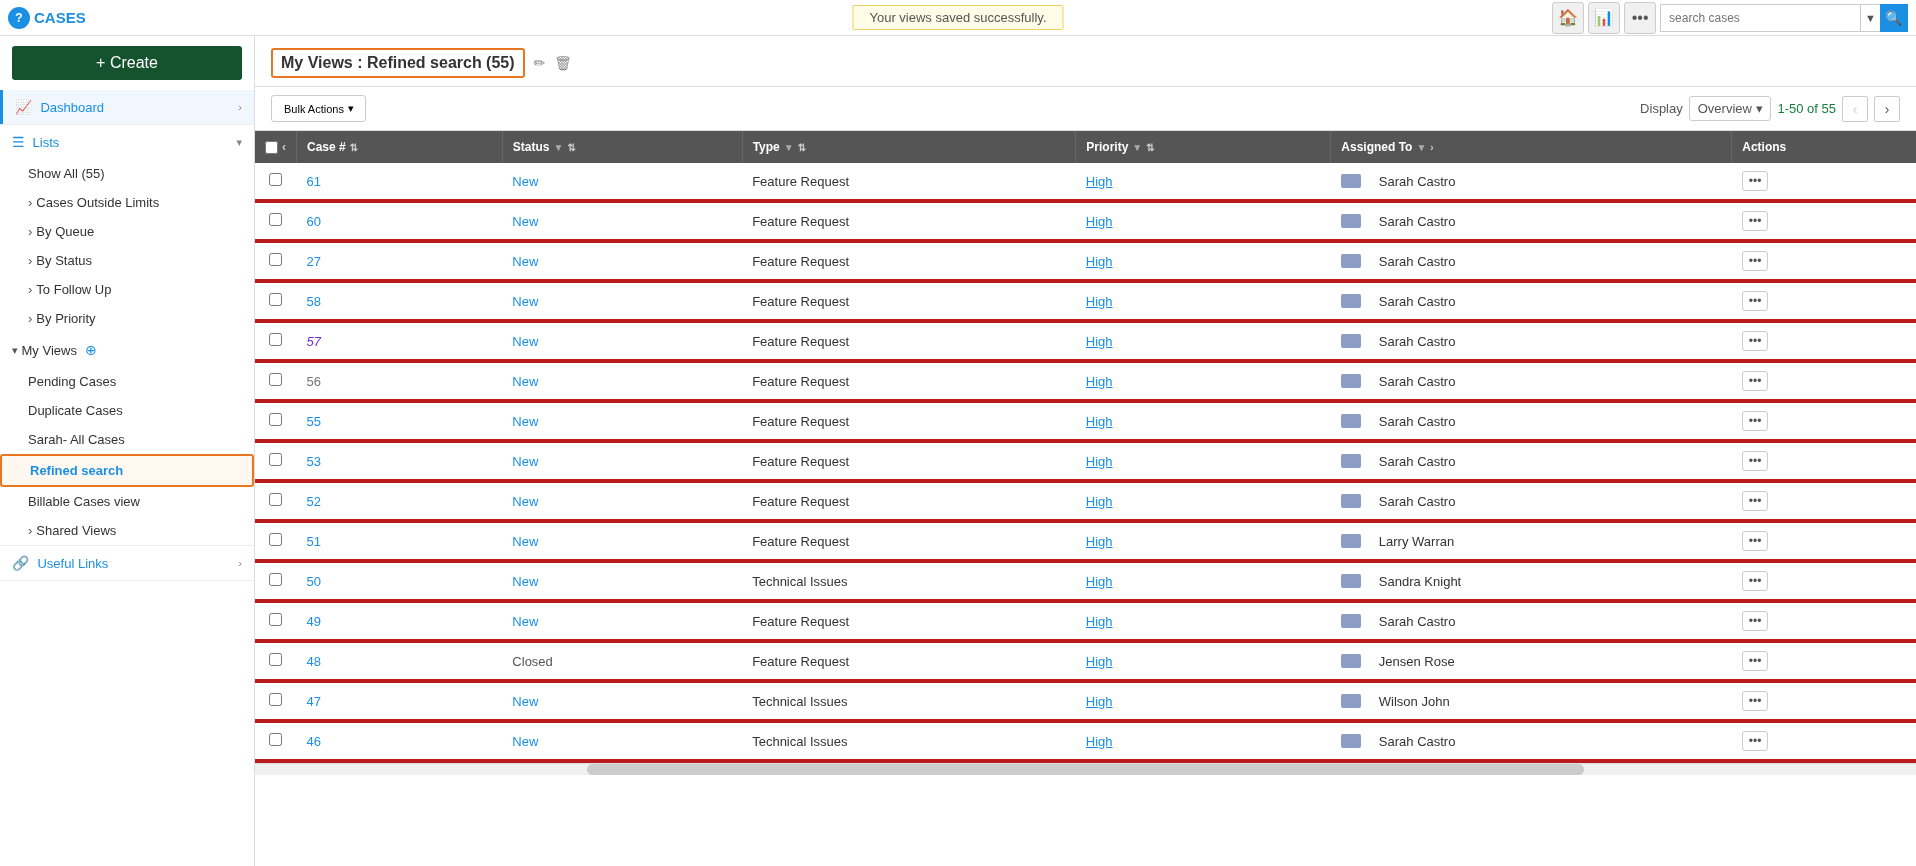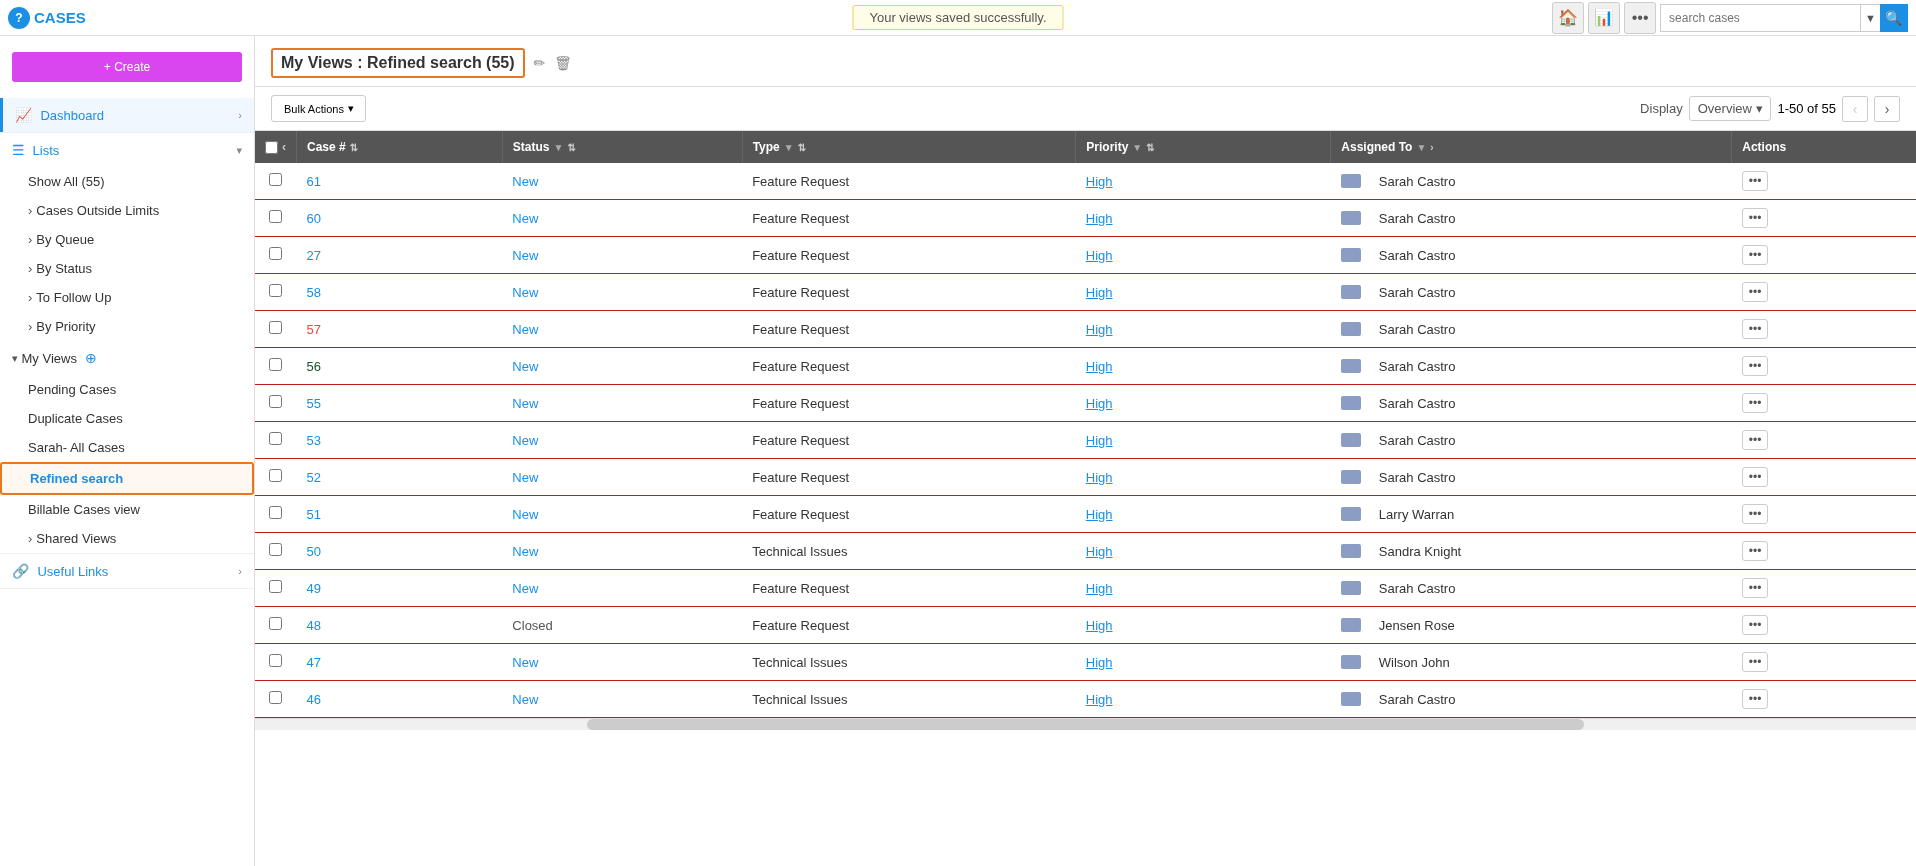--- a/index.html
+++ b/index.html
@@ -104,28 +104,28 @@
     
     .sidebar {
       width: 255px;
       min-width: 255px;
       background: #fff;
       border-right: 1px solid #ddd;
       overflow-y: auto;
       position: relative;
     }
     .sidebar-create-btn {
-      margin: 16px 12px;
-      background: #d946ef;
+      margin: 10px 12px;
+      background: #14532d;
       color: #fff;
       border: none;
       padding: 8px 16px;
       border-radius: 3px;
       cursor: pointer;
-      font-size: 12px;
+      font-size: 16px;
       width: calc(100% - 24px);
       display: flex; align-items: center; gap: 6px;
       justify-content: center;
     }
     .sidebar-section {
       border-bottom: 1px solid #eee;
     }
     .sidebar-item {
       display: flex;
       align-items: center;
@@ -237,21 +237,21 @@
     .display-label { color: #555; }
     .display-dropdown {
       border: 1px solid #ccc;
       padding: 4px 8px;
       border-radius: 3px;
       background: #fff;
       cursor: pointer;
       font-size: 13px;
       display: flex; align-items: center; gap: 4px;
     }
-    .page-info { color: #000000; }
+    .page-info { color: #15803d; }
     .page-nav-btn {
       width: 26px; height: 26px;
       border: 1px solid #ccc;
       background: #fff;
       cursor: pointer;
       display: flex; align-items: center; justify-content: center;
       border-radius: 2px;
       font-size: 14px;
       color: #555;
     }
@@ -279,21 +279,21 @@
       white-space: nowrap;
       border-right: 1px solid #666;
     }
     thead th:last-child { border-right: none; }
     thead th .th-inner {
       display: flex; align-items: center; gap: 4px;
     }
     thead th .sort-icon { font-size: 10px; color: #ccc; }
     thead th .filter-icon { font-size: 10px; color: #aaa; }
     tbody tr {
-      border-bottom: 1px solid #b91c1c;
+      border-bottom: 4px solid #b91c1c;
       background: #fff;
       margin-top: 40px;
     }
     tbody td {
       padding: 8px 10px;
       font-size: 13px;
       color: #333;
     }
     tbody td.status-new { color: #1a8fe3; }
     tbody td.status-closed { color: #555; }
@@ -589,39 +589,39 @@
       </div>
     </td>
     <td>
       <button class="actions-btn">•••</button>
     </td>
   </tr>
             <tr>
     <td class="checkbox-cell">
       <input type="checkbox" style="">
     </td>
-    <td style="color:#ef4444; cursor:pointer;">57</td>
-    <td class="status-new">New</td>
-    <td>Feature Request</td>
-    <td class="priority-high" style="color:#1a8fe3;">High</td>
-    <td>
-      <div class="assigned-cell">
-        <span class="avatar-icon"></span>
-        <span>Sarah Castro</span>
-      </div>
-    </td>
-    <td>
-      <button class="actions-btn">•••</button>
-    </td>
-  </tr>
-            <tr>
-    <td class="checkbox-cell">
-      <input type="checkbox" style="">
-    </td>
-    <td style="color:#14532d; cursor:pointer;">56</td>
+    <td style="color:#6d28d9; cursor:pointer;font-style:italic;">57</td>
+    <td class="status-new">New</td>
+    <td>Feature Request</td>
+    <td class="priority-high" style="color:#1a8fe3;">High</td>
+    <td>
+      <div class="assigned-cell">
+        <span class="avatar-icon"></span>
+        <span>Sarah Castro</span>
+      </div>
+    </td>
+    <td>
+      <button class="actions-btn">•••</button>
+    </td>
+  </tr>
+            <tr>
+    <td class="checkbox-cell">
+      <input type="checkbox" style="">
+    </td>
+    <td style="color:#737373; cursor:pointer;">56</td>
     <td class="status-new">New</td>
     <td>Feature Request</td>
     <td class="priority-high" style="color:#1a8fe3;">High</td>
     <td>
       <div class="assigned-cell">
         <span class="avatar-icon"></span>
         <span>Sarah Castro</span>
       </div>
     </td>
     <td>

